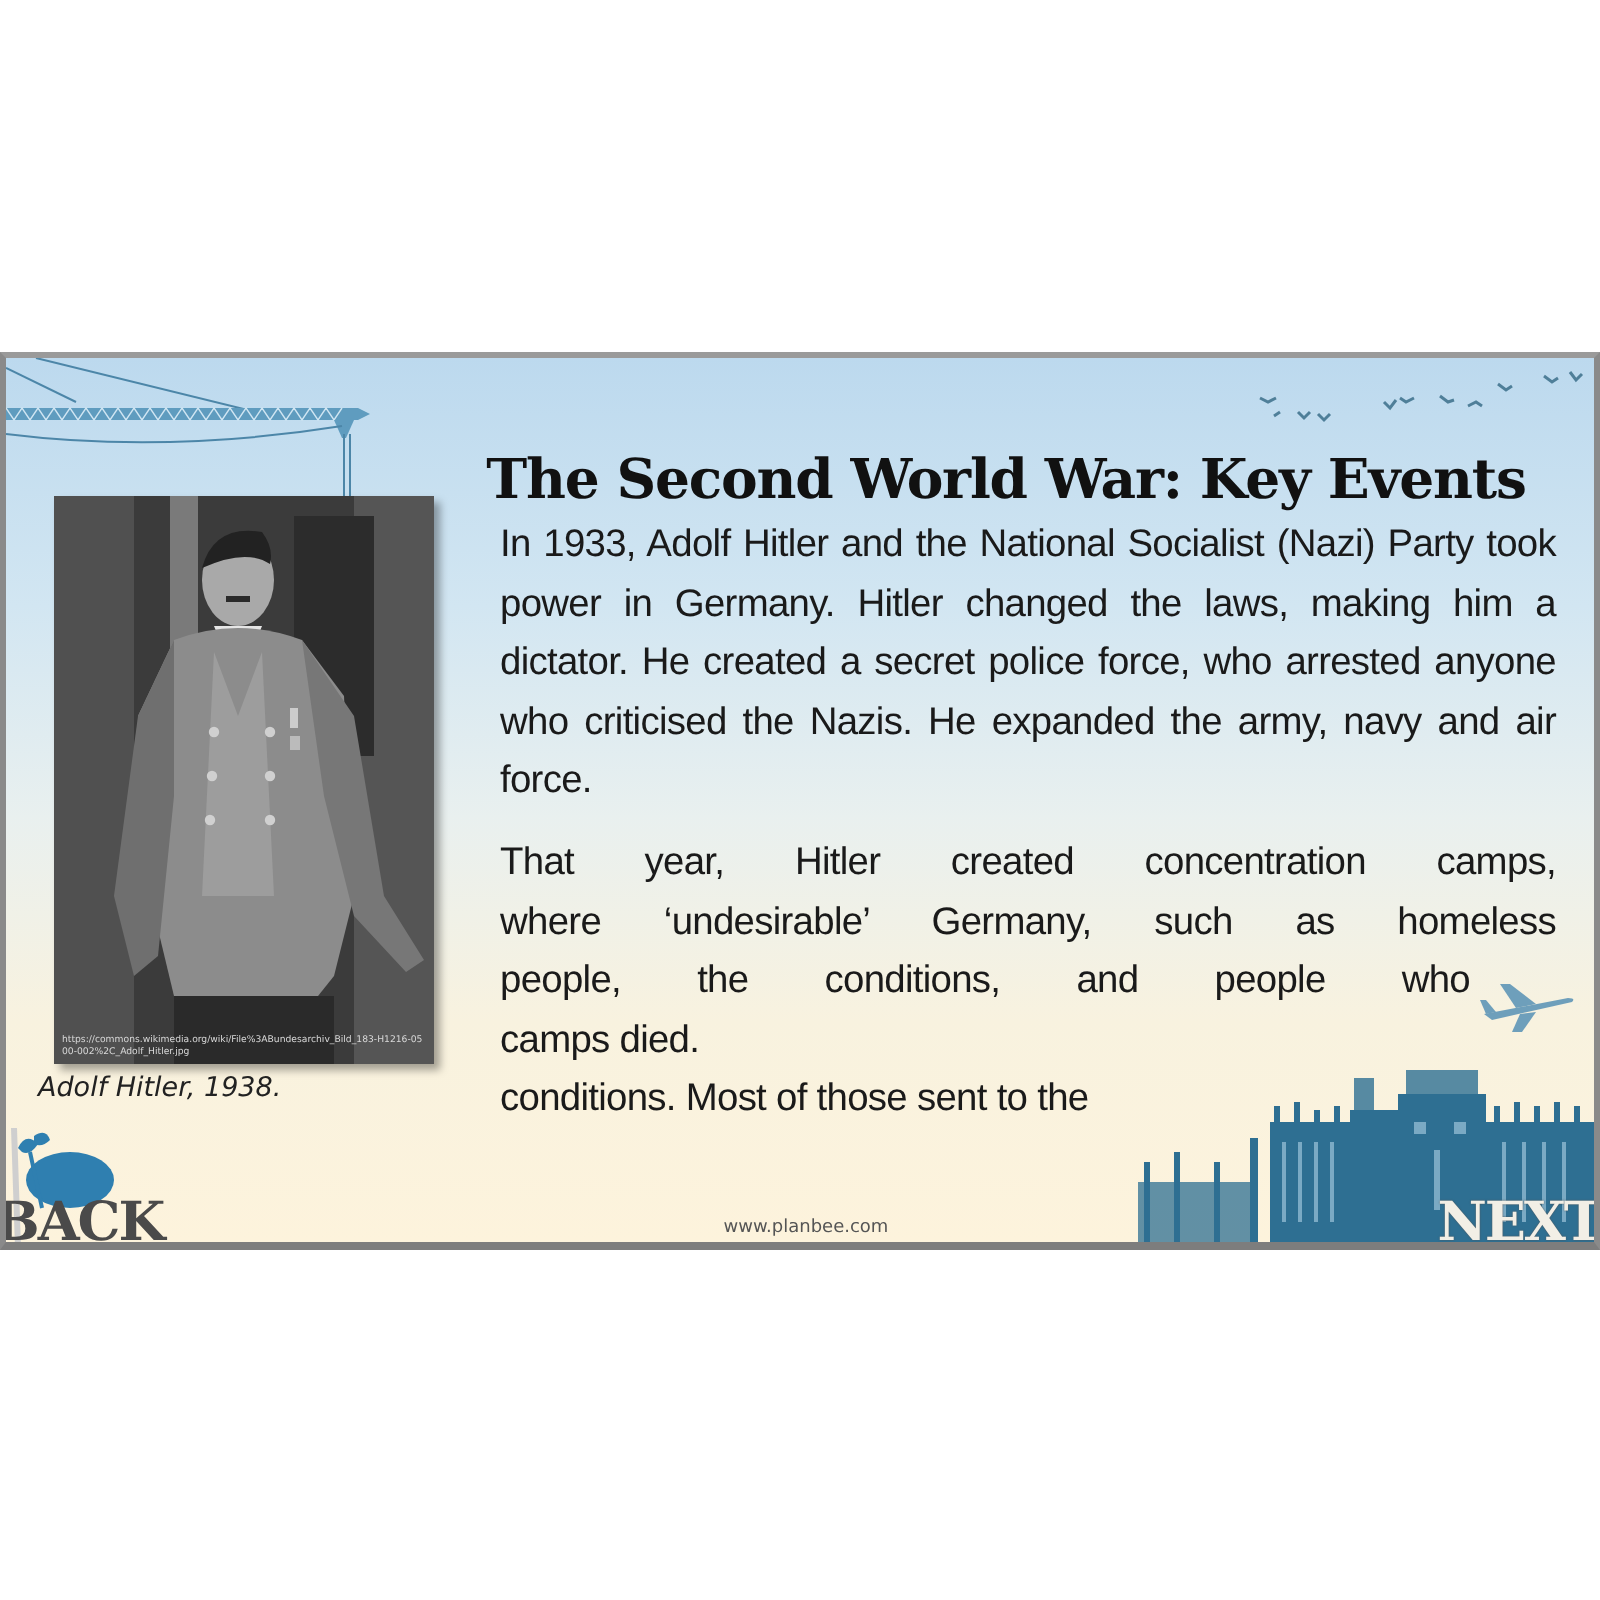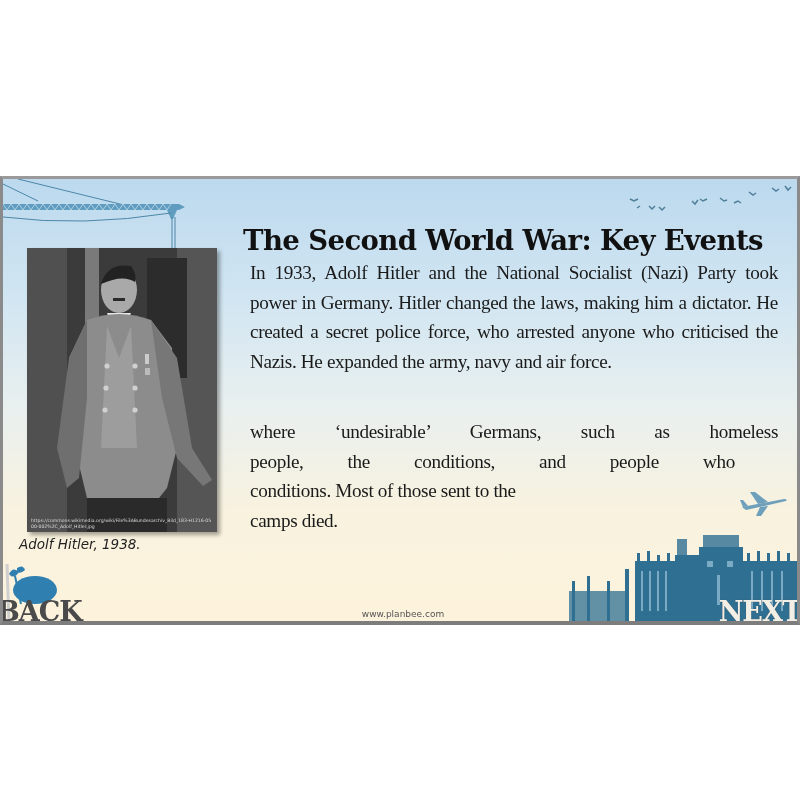--- a/index.html
+++ b/index.html
@@ -25,21 +25,21 @@
 
     .title {
       position: absolute; left: 240px; top: 27px; width: 520px;
       text-align: center;
       font-family: "DejaVu Serif", serif; font-weight: bold;
       font-size: 27.5px; color: #111;
       letter-spacing: -0.6px;
     }
     .body-text {
       position: absolute; left: 247px; width: 528px;
-      font-family: Liberation Serif, serif;
+      font-family: Liberation Sans, sans-serif;
       font-size: 19.2px; line-height: 29.6px; color: #1a1a1a;
       text-align: justify; letter-spacing: -0.35px;
       margin: 0;
     }
     .para1 { top: 79px; }
     .para2 { top: 238px; }
     .para2 .l { display: block; text-align: justify; text-align-last: justify; }
     .para2 .l.short { text-align-last: left; }
     .para2 .l.w485 { width: 485px; }
 
@@ -105,24 +105,25 @@
       <path d="M175 9 l4 3 l3 -2"></path>
       <path d="M188 7 l3 4 l3 -3"></path>
     </g>
   </svg>
 
   <h1 class="title">The Second World War: Key Events</h1>
 
   <p class="body-text para1">In 1933, Adolf Hitler and the National Socialist (Nazi) Party took power in Germany. Hitler changed the laws, making him a dictator. He created a secret police force, who arrested anyone who criticised the Nazis. He expanded the army, navy and air force.</p>
 
   <p class="body-text para2">
-    <span class="l">where ‘undesirable’ Germans, such as homeless</span>
+    <span class="l">That year, Hitler created concentration camps,</span>
+    <span class="l">where ‘undesirable’ Germany, such as homeless</span>
     <span class="l w485">people, the conditions, and people who</span>
+    <span class="l short">camps died.</span>
     <span class="l short">conditions. Most of those sent to the</span>
-    <span class="l short">camps died.</span>
   </p>
 
   <div class="photo" title="Photograph of Adolf Hitler">
     <svg width="190" height="284" viewBox="0 0 190 284">
       <rect x="0" y="0" width="190" height="284" fill="#3b3b3b"></rect>
       <rect x="0" y="0" width="40" height="284" fill="#505050"></rect>
       <rect x="58" y="0" width="14" height="200" fill="#7a7a7a"></rect>
       <rect x="150" y="0" width="40" height="284" fill="#555"></rect>
       <rect x="120" y="10" width="40" height="120" fill="#2c2c2c"></rect>
 

